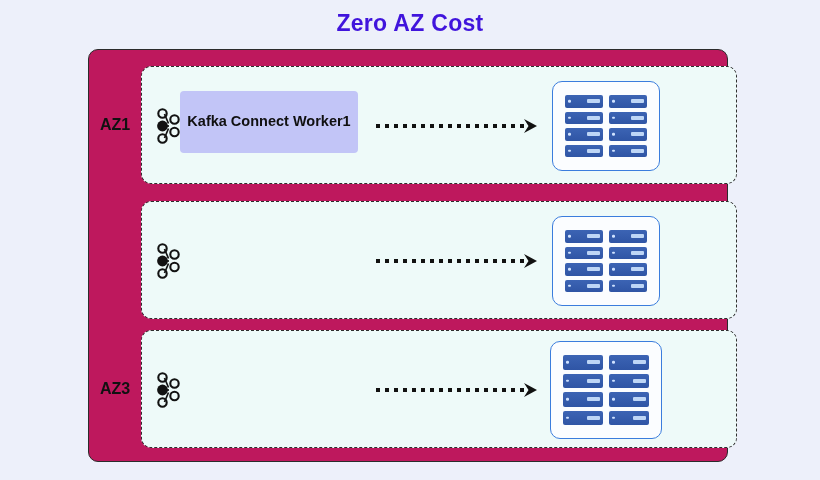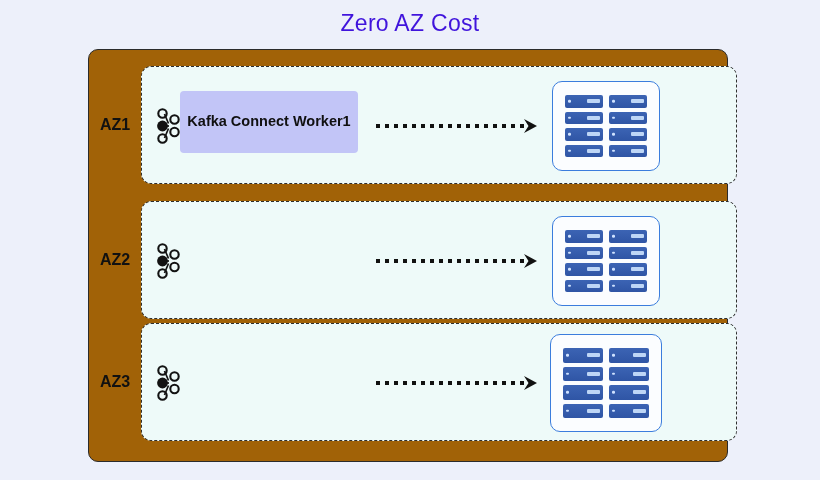--- a/index.html
+++ b/index.html
@@ -15,46 +15,46 @@
     position: relative;
   }
 
   #diagram-title {
     position: absolute;
     left: 0;
     top: 10px;
     width: 820px;
     text-align: center;
     font-size: 23px;
-    font-weight: normal;
+    font-weight: bold;
     color: #4014dc;
     letter-spacing: 0.3px;
   }
 
   #outer-frame {
     position: absolute;
     left: 88px;
     top: 49px;
     width: 640px;
     height: 413px;
-    background: #a16207;
+    background: #be185d;
     border: 1.6px solid #2b2b2b;
     border-radius: 10px;
     box-sizing: border-box;
   }
 
   .az-row {
     position: absolute;
     left: 0;
     width: 640px;
     height: 118px;
   }
   .az-row.row-0 { top: 16px; }
   .az-row.row-1 { top: 151px; }
-  .az-row.row-2 { top: 273px; padding-left: 25px; }
+  .az-row.row-2 { top: 280px; padding-left: 25px; }
 
   .az-label {
     position: absolute;
     left: 2px;
     top: 0;
     width: 48px;
     height: 118px;
     display: flex;
     align-items: center;
     justify-content: center;
@@ -233,21 +233,20 @@
           <div class="server-unit">
               <i class="led"></i>
               <i class="bar"></i>
             </div>
         </div>
       </div>
     </div>
   </div>
 
   <div class="az-row row-1">
-    <div class="az-label">AZ2</div>
     <div class="az-box">
       <span class="kafka-icon">
         <svg viewBox="0 0 28 40" width="28" height="40" aria-hidden="true">
           <g fill="none" stroke="#121212" stroke-width="1.7">
             <line x1="10.5" y1="8" x2="14.5" y2="17.5"></line>
             <line x1="10.5" y1="32" x2="14.5" y2="22.5"></line>
             <line x1="10.5" y1="20" x2="15" y2="20"></line>
           </g>
           <circle cx="8.5" cy="7.5" r="4.2" fill="none" stroke="#121212" stroke-width="2.1"></circle>
           <circle cx="8.5" cy="32.5" r="4.2" fill="none" stroke="#121212" stroke-width="2.1"></circle>

